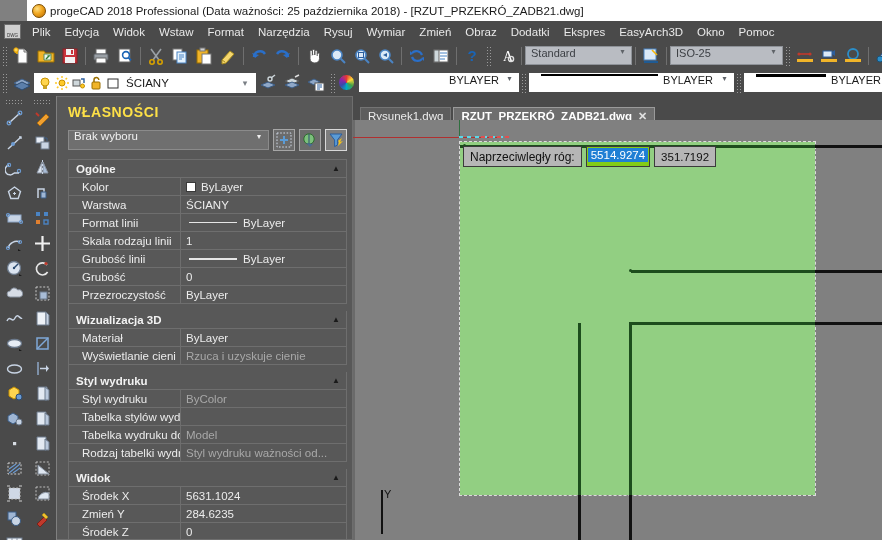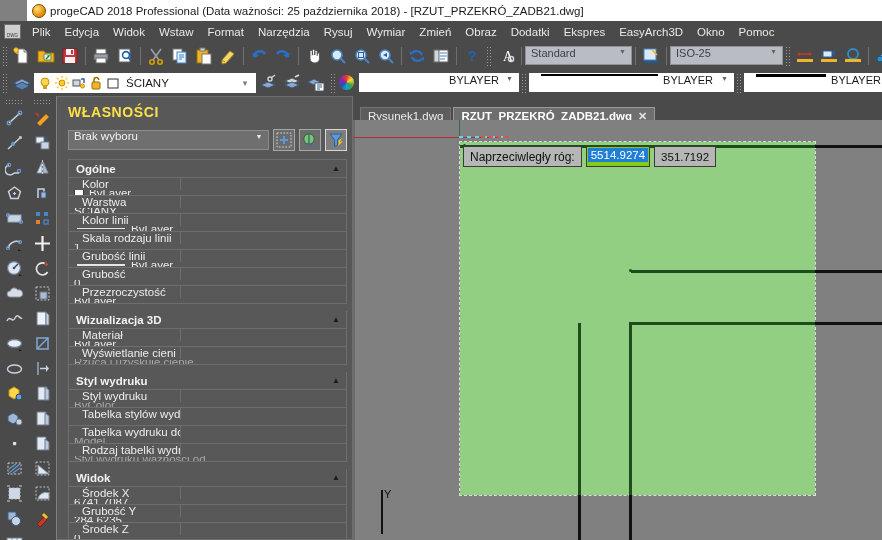--- a/index.html
+++ b/index.html
@@ -138,21 +138,21 @@
   }
   .grp-hdr {
     height: 18px; display: flex; align-items: center; justify-content: space-between;
     background: #585858; border-bottom: 1px solid #6e6e6e; border-right: 1px solid #6e6e6e;
     padding: 0 6px 0 7px;
     font-size: 11.5px; font-weight: bold; color: #f2f2f2;
   }
   .grp-caret { font-size: 8px; color: #1a1a1a; }
   .prow {
     height: 18px; display: flex; border-bottom: 1px solid #6e6e6e;
-    border-right: 1px solid #6e6e6e; font-size: 11.5px; flex-direction: column;
+    border-right: 1px solid #6e6e6e; font-size: 11.5px;
   }
   .pkey {
     width: 112px; flex: none; padding-left: 13px; color: #ececec;
     border-right: 1px solid #6e6e6e; display: flex; align-items: center;
     overflow: hidden; white-space: nowrap;
   }
   .pval {
     flex: 1; padding-left: 5px; color: #ececec; display: flex; align-items: center;
     gap: 5px; overflow: hidden; white-space: nowrap;
   }
@@ -821,21 +821,21 @@
         <div class="pval">
           <span class="sw-white"></span>
           <span>ByLayer</span>
         </div>
       </div>
       <div class="prow">
         <div class="pkey">Warstwa</div>
         <div class="pval">ŚCIANY</div>
       </div>
       <div class="prow">
-        <div class="pkey">Kolor linii</div>
+        <div class="pkey">Format linii</div>
         <div class="pval">
           <span class="lt-line gap-left"></span>
           <span>ByLayer</span>
         </div>
       </div>
       <div class="prow">
         <div class="pkey">Skala rodzaju linii</div>
         <div class="pval">1</div>
       </div>
       <div class="prow">
@@ -893,24 +893,24 @@
       </div>
 
       <div style="height:7px;"></div>
 
       <div class="grp-hdr">
         <span>Widok</span>
         <span class="grp-caret">▲</span>
       </div>
       <div class="prow">
         <div class="pkey">Środek X</div>
-        <div class="pval">6741.7087</div>
-      </div>
-      <div class="prow">
-        <div class="pkey">Grubość Y</div>
+        <div class="pval">5631.1024</div>
+      </div>
+      <div class="prow">
+        <div class="pkey">Zmień Y</div>
         <div class="pval">284.6235</div>
       </div>
       <div class="prow">
         <div class="pkey">Środek Z</div>
         <div class="pval">0</div>
       </div>
     </div>
   </div>
 
   <div class="tabbar">

